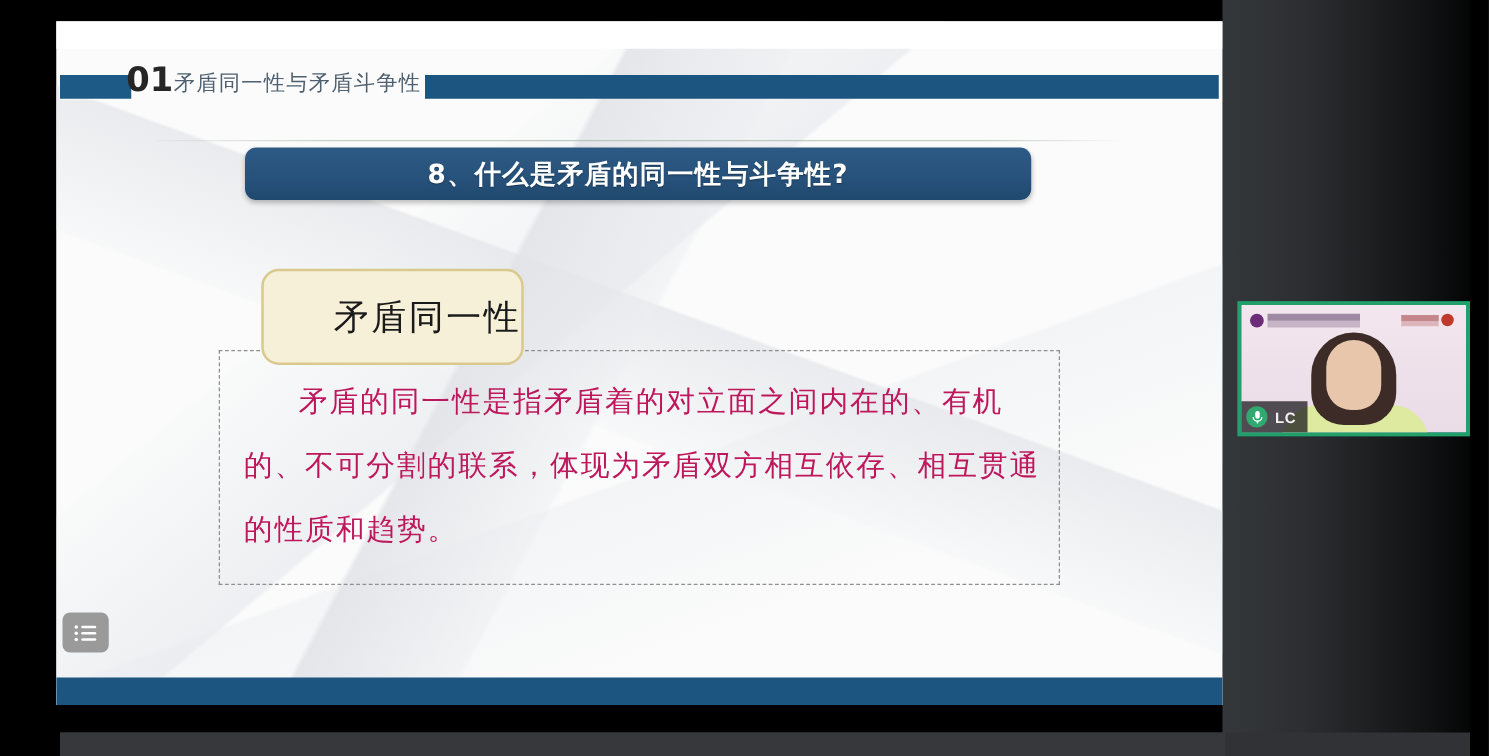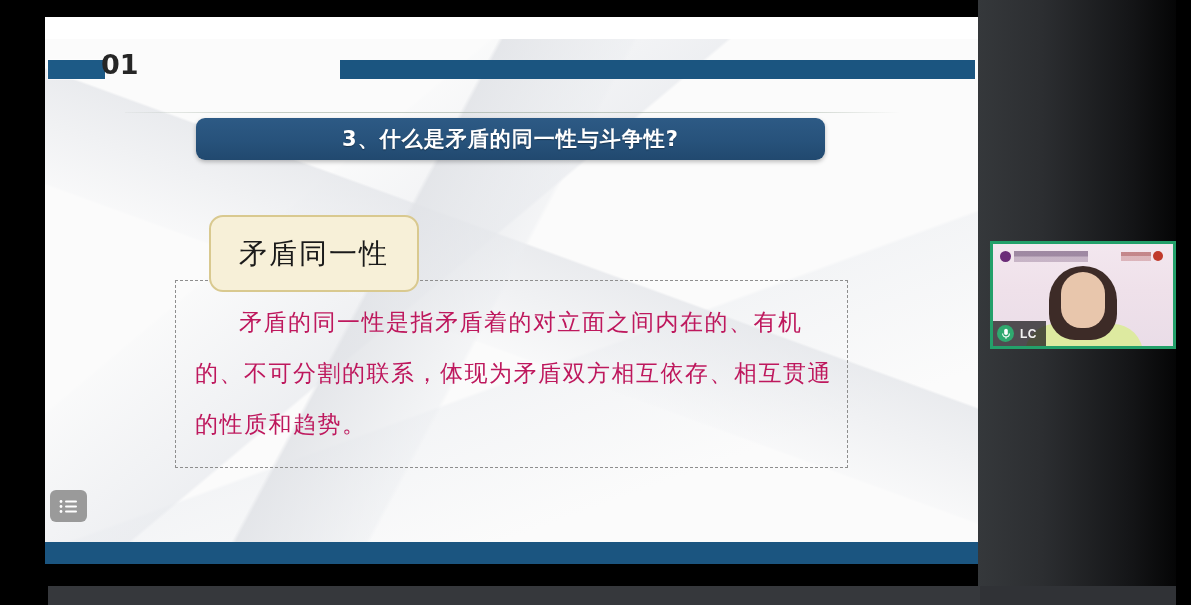--- a/index.html
+++ b/index.html
@@ -163,21 +163,21 @@
     position: absolute;
     left: 164px;
     top: 198px;
     width: 206px;
     height: 73px;
     background: #f7f0d8;
     border: 2px solid #d9c98f;
     border-radius: 14px;
     display: flex;
     align-items: center;
-    justify-content: center;
+    justify-content: flex-end;
     z-index: 3;
   }
   .concept-chip-text {
     font-size: 28px;
     color: #1a1a1a;
     letter-spacing: 2px;
     font-family: "DejaVu Serif", serif;
   }
 
   
@@ -341,27 +341,28 @@
 
   <div class="participants-panel"></div>
 
   <div class="slide">
     <div class="slide-bg-poly"></div>
     <div class="slide-top-white"></div>
 
     <div class="kicker">
       <div class="kicker-bar-left"></div>
       <div class="kicker-num">01</div>
+      <div class="kicker-text">矛盾同一性与矛盾斗争性</div>
       <div class="kicker-bar-right"></div>
     </div>
 
     <div class="thin-rule"></div>
 
     <div class="title-banner">
-      <span class="title-banner-text">3、什么是矛盾的同一性与斗争性?</span>
+      <span class="title-banner-text">8、什么是矛盾的同一性与斗争性?</span>
     </div>
 
     <div class="concept-chip">
       <span class="concept-chip-text">矛盾同一性</span>
     </div>
 
     <div class="body-box"></div>
     <div class="body-text">     矛盾的同一性是指矛盾着的对立面之间内在的、有机的、不可分割的联系，体现为矛盾双方相互依存、相互贯通的性质和趋势。</div>
 
     <div class="outline-btn">

